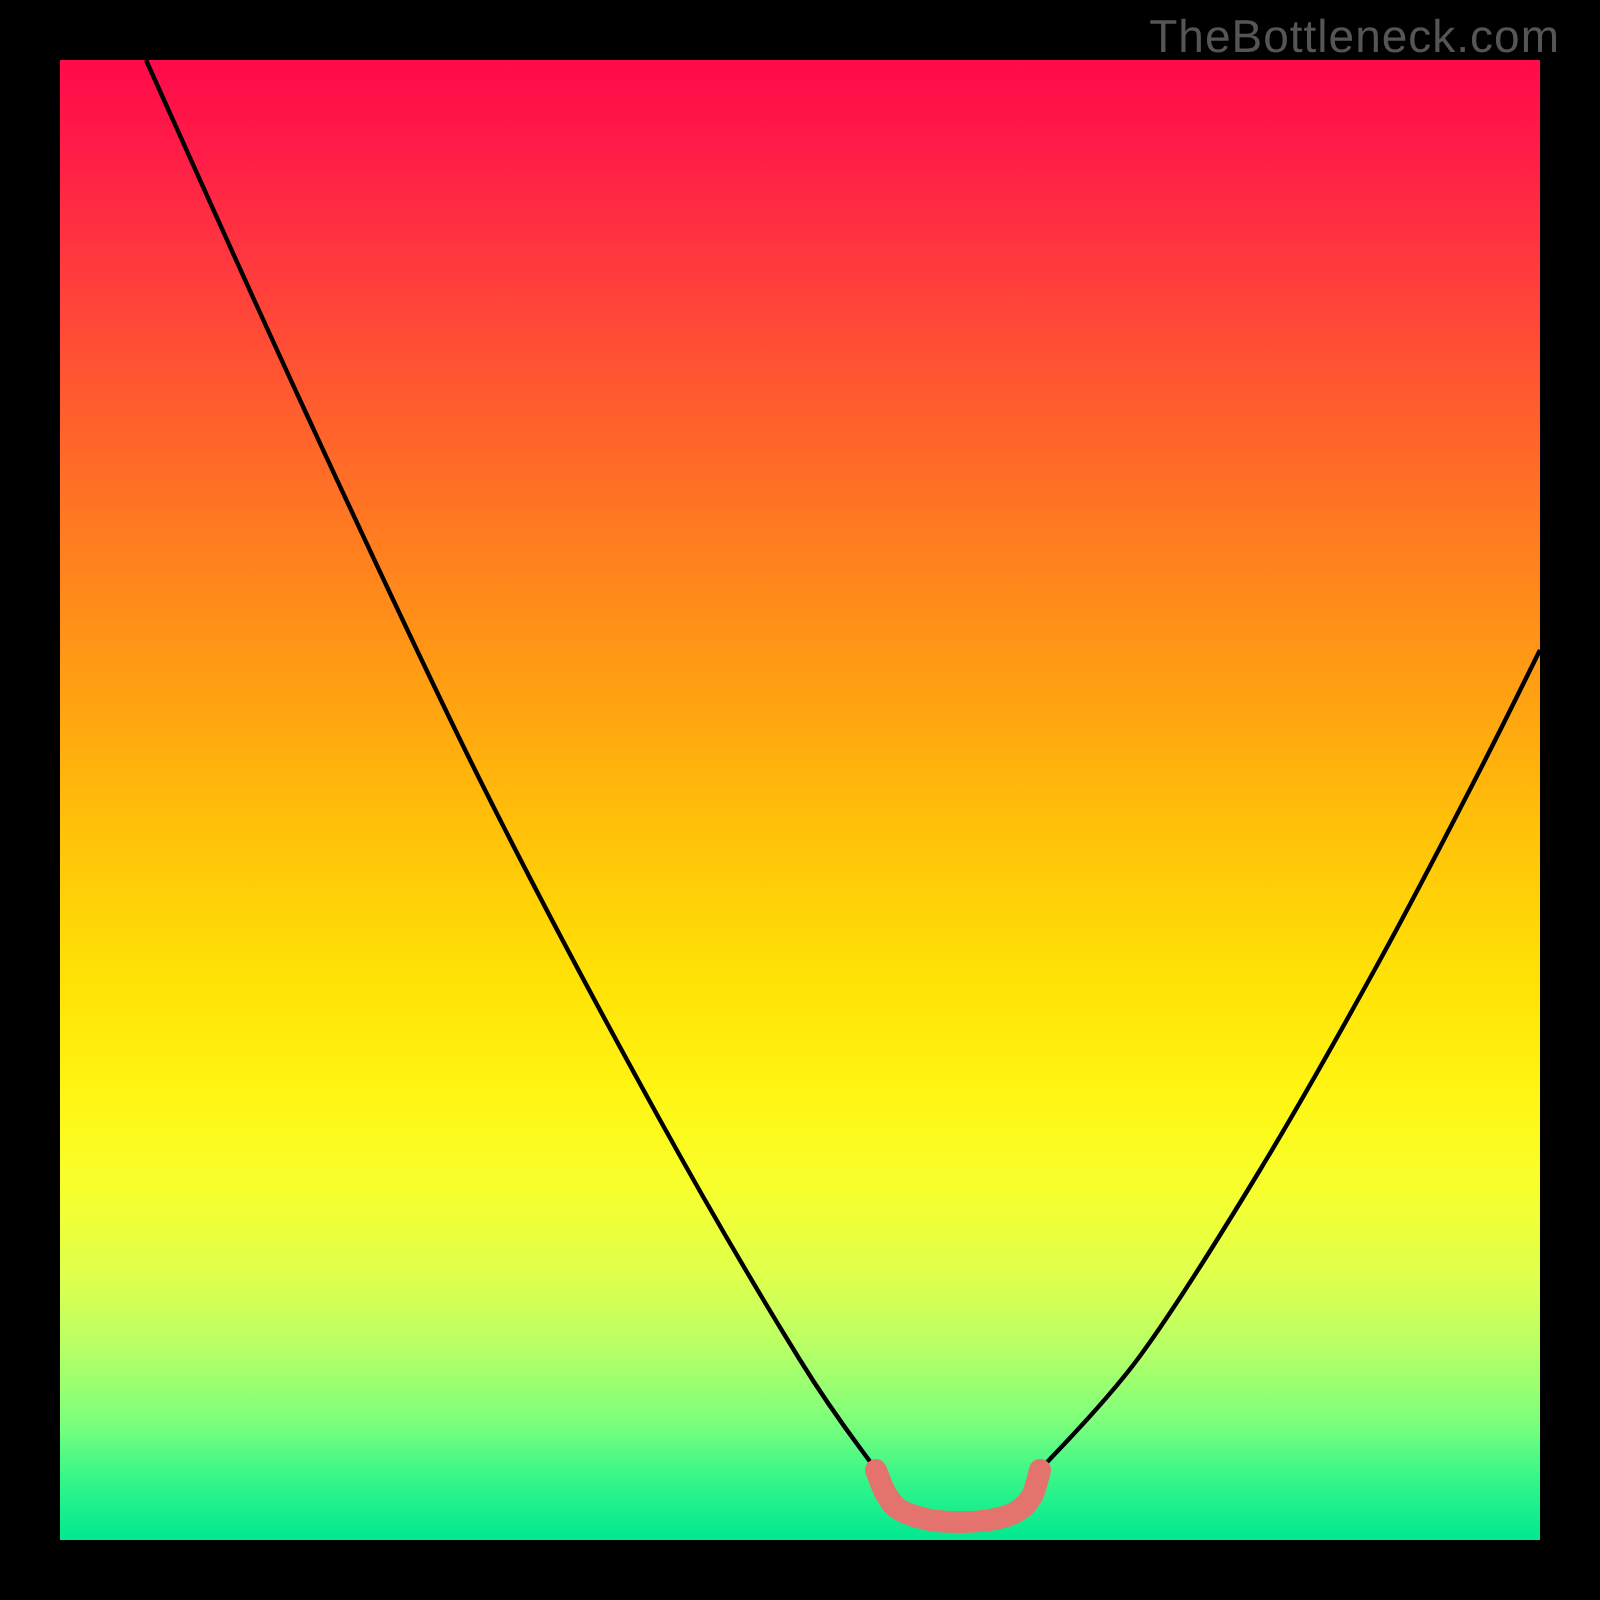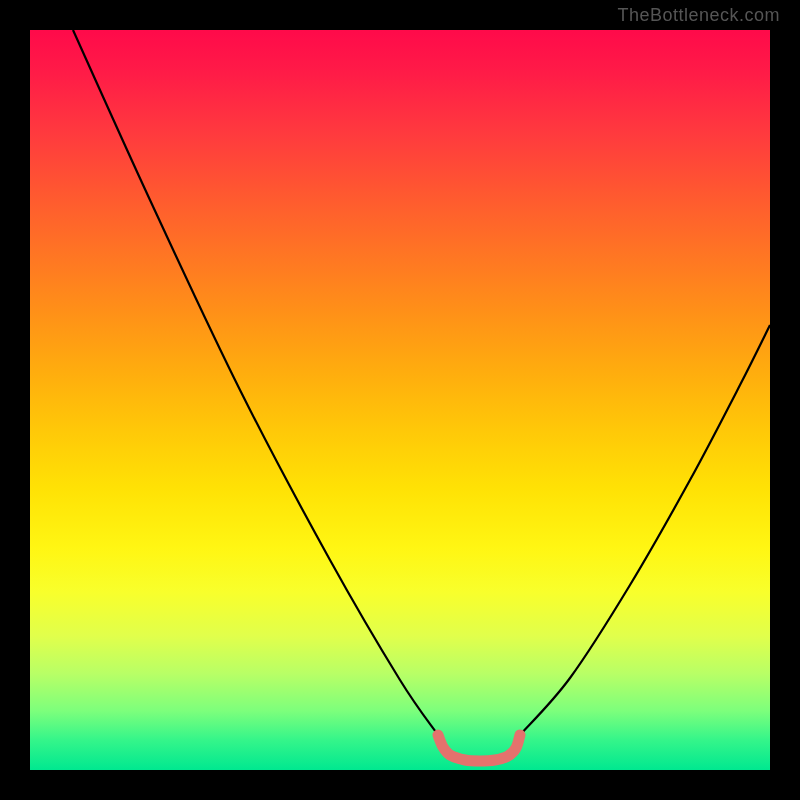--- a/index.html
+++ b/index.html
@@ -17,21 +17,21 @@
     left: 0;
     width: 800px;
     height: 800px;
     background: #000;
   }
   .watermark {
     position: absolute;
     top: 5px;
     right: 20px;
     color: #555;
-    font-size: 18px;
+    font-size: 23px;
     font-weight: 500;
     letter-spacing: 0.5px;
   }
   .plot {
     position: absolute;
     top: 30px;
     left: 30px;
     width: 740px;
     height: 740px;
     overflow: hidden;

